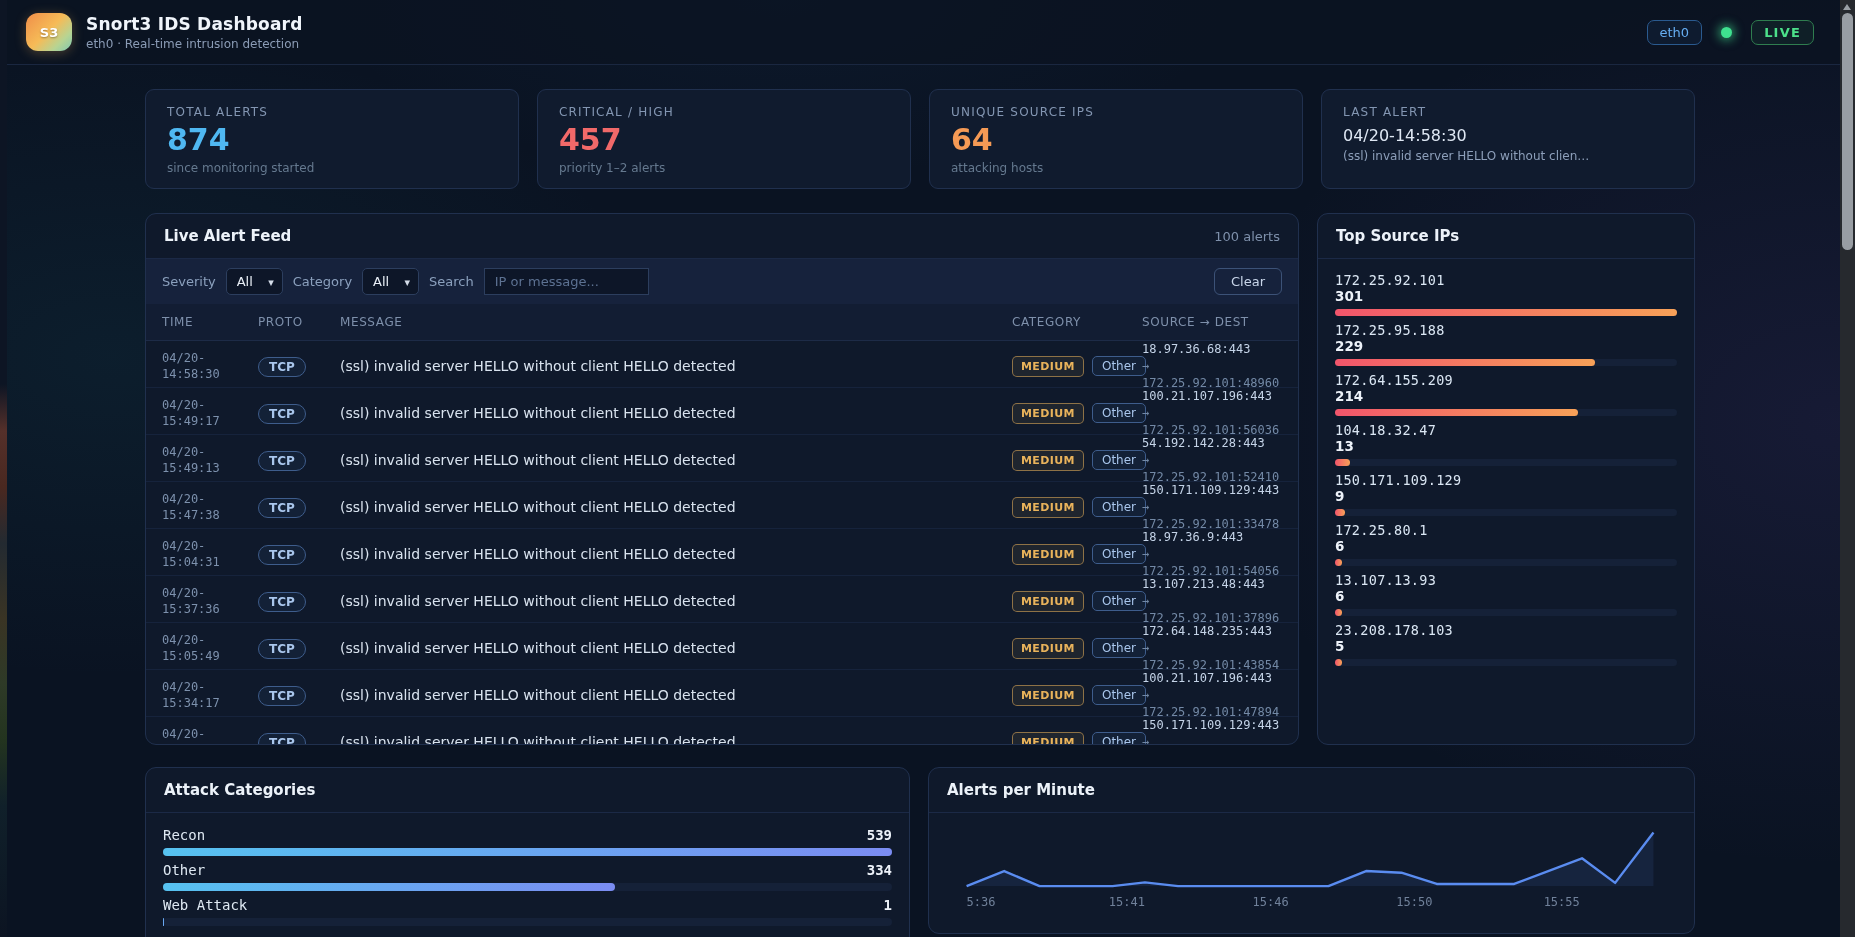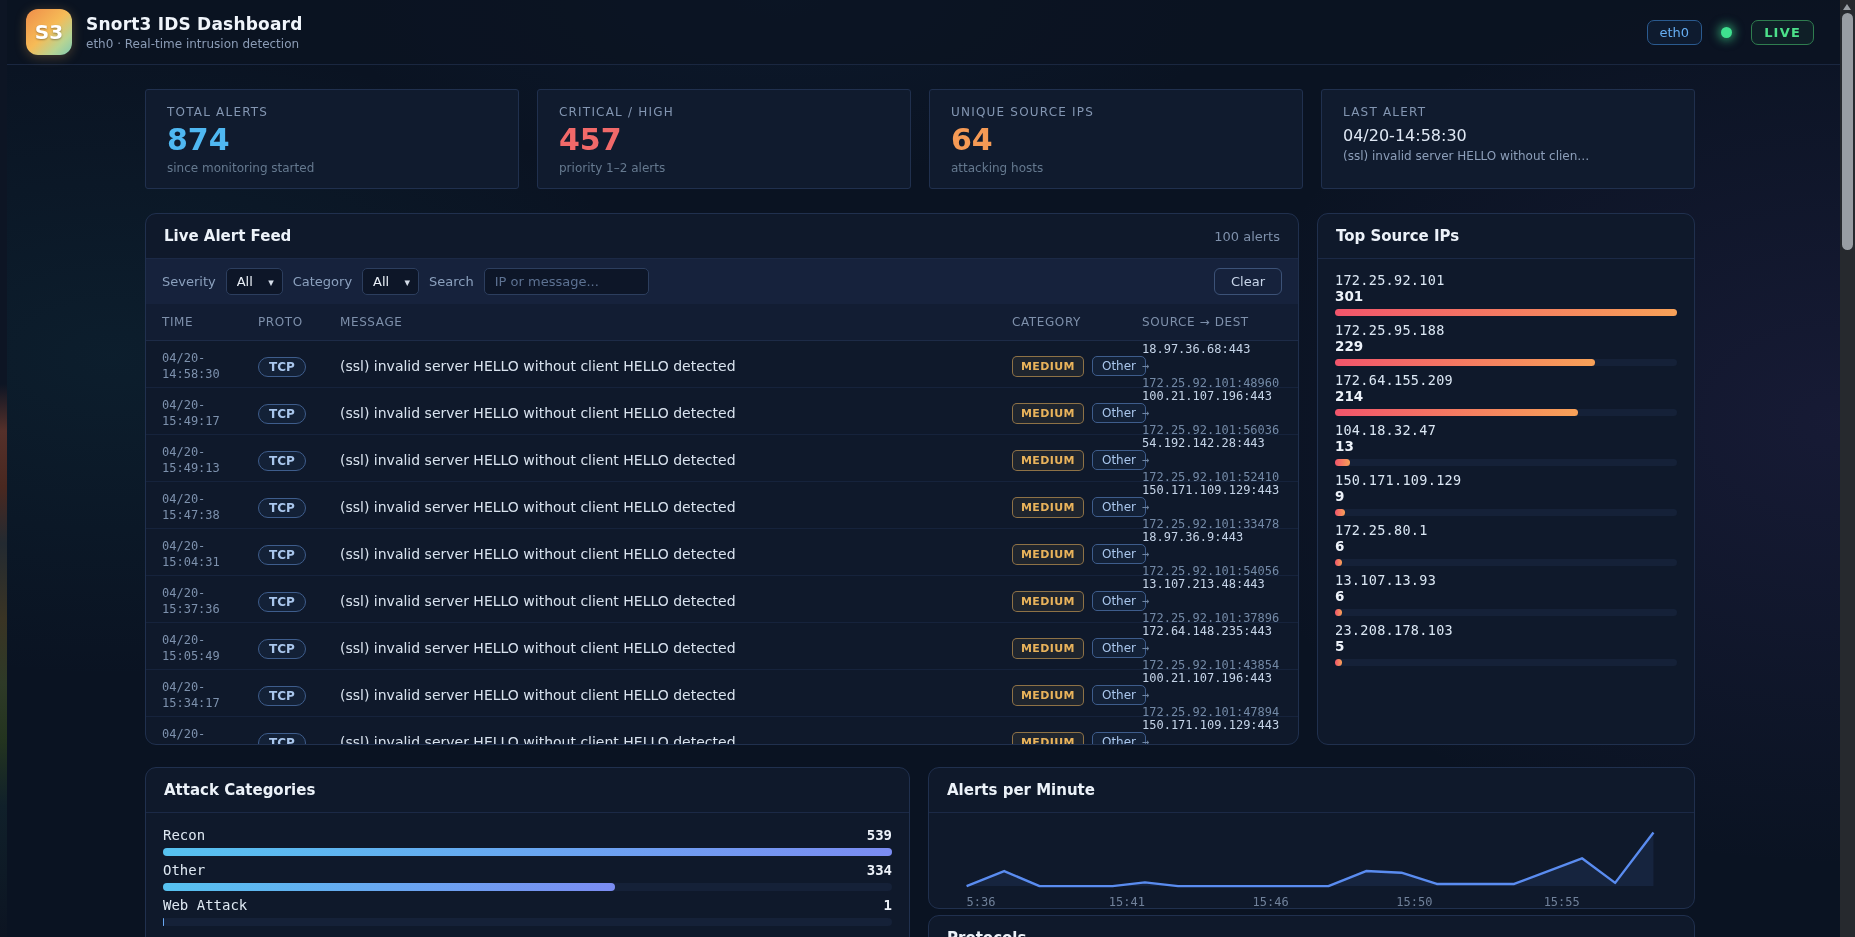--- a/index.html
+++ b/index.html
@@ -17,42 +17,42 @@
 
   
   .left-strip { position:absolute; left:0; top:0; bottom:0; width:7px; z-index:5;
     background:linear-gradient(180deg,#0d1524 0%,#0d1524 41%,#55302a 46%,#4a2820 52%,#232a31 58%,#3a3424 66%,#2e3a27 73%,#23341f 79%,#10202a 86%,#0c1422 100%); }
 
   .page { position:absolute; left:0; right:15px; top:0; bottom:0; overflow:hidden; }
 
   
   header { height:65px; display:flex; align-items:center; padding:0 26px;
     background:rgba(11,19,33,0.72); border-bottom:1px solid #1a2740; }
-  .logo { width:46px; height:46px; border-radius:12px; flex:none;
+  .logo { width:46px; height:38px; border-radius:12px; flex:none;
     display:flex; align-items:center; justify-content:center;
-    font-weight:bold; font-size:20px; color:#fff; text-shadow:0 1px 2px rgba(0,0,0,.35);
+    font-weight:bold; font-size:13px; color:#fff; text-shadow:0 1px 2px rgba(0,0,0,.35);
     background:linear-gradient(135deg,#ef8d49 0%,#f6bb57 48%,#b8d492 76%,#7fc9b2 100%);
     box-shadow:0 2px 12px rgba(246,180,87,0.28); }
   .titles { margin-left:14px; }
   .app-title { font-size:17px; font-weight:bold; color:#f0f5fb; letter-spacing:.2px; }
   .app-subtitle { font-size:12px; color:#8b9cb6; margin-top:3px; }
   .header-right { margin-left:auto; display:flex; align-items:center; gap:19px; }
   .badge-eth { font-size:13px; color:#66aef2; border:1px solid #2a5a8f; padding:4px 12px;
     border-radius:7px; background:rgba(42,90,150,0.12); }
   .live-dot { width:11px; height:11px; border-radius:50%; background:#3fe08f;
     box-shadow:0 0 10px 3px rgba(63,224,143,0.55); }
   .badge-live { font-size:13px; font-weight:bold; letter-spacing:1.2px; color:#4ce08a;
     border:1px solid #2f7d4f; padding:4px 12px; border-radius:7px; background:rgba(47,125,79,0.12);text-align:right; }
 
   .content { width:1550px; margin:24px auto 0; }
 
   
   .stats-row { display:flex; gap:18px; margin-bottom:24px; }
   .stat-card { flex:1; height:100px; background:#101b2e; border:1px solid #20304e;
-    border-radius:3px; padding:15px 21px; overflow:hidden; }
+    border-radius:9px; padding:15px 21px; overflow:hidden; }
   .stat-label { font-size:12px; color:#8396b2; letter-spacing:1.2px; }
   .stat-value { font-size:30px; font-weight:bold; margin-top:5px; line-height:1.05; }
   .stat-sub { font-size:12px; color:#65798f; margin-top:5px; white-space:nowrap; overflow:hidden; }
   .stat-text .stat-value { font-size:16px; font-weight:normal; margin-top:9px; }
   .stat-text .stat-sub { color:#8d9fba; margin-top:4px; }
 
   
   .panel { background:#0f192b; border:1px solid #20304e; border-radius:11px; overflow:hidden; }
   .panel-head { display:flex; align-items:center; justify-content:space-between;
     padding:13px 18px; border-bottom:1px solid #1b2946; }
@@ -65,21 +65,21 @@
 
   
   .filter-bar { display:flex; align-items:center; gap:10px; background:#16223c; padding:9px 16px; }
   .flt-label { font-size:13px; color:#8ba0bd; }
   .select-wrap { position:relative; }
   select { appearance:none; -webkit-appearance:none; background:#0d1628; border:1px solid #2c3e5e;
     color:#e9eff7; font-size:13px; padding:5px 28px 5px 10px; border-radius:5px; font-family:inherit; }
   .chev { position:absolute; right:9px; top:50%; transform:translateY(-50%);
     font-size:11px; color:#d4dde9; pointer-events:none; }
   .search-input { background:#0d1628; border:1px solid #2c3e5e; color:#e9eff7; font-size:13px;
-    padding:5px 10px; border-radius:5px; width:165px; font-family:inherit; }
+    padding:5px 10px; border-radius:0; width:165px; font-family:inherit; }
   .search-input::placeholder { color:#5d7292; }
   .clear-btn { margin-left:auto; background:transparent; border:1px solid #3c5277; color:#c9d6ea;
     font-size:13px; padding:5px 16px; border-radius:6px; font-family:inherit; cursor:pointer; }
 
   
   .t-head { display:grid; grid-template-columns:96px 82px 1fr 130px 140px; align-items:center;
     padding:11px 16px; background:#121d33; border-bottom:1px solid #1d2b47;
     font-size:12px; color:#7e90ab; letter-spacing:.6px; }
   .t-row { display:grid; grid-template-columns:96px 82px 1fr 130px 140px; align-items:center;
     padding:0 16px; height:47px; border-bottom:1px solid #16233c; }
@@ -106,21 +106,21 @@
     color:#dbe7f4; letter-spacing:.3px; }
   .ip-count { font-size:13.5px; font-weight:bold; color:#edf2f9; }
   .ip-track { height:7px; background:#152138; border-radius:4px; }
   .ip-fill { height:7px; border-radius:4px; min-width:7px;
     background:linear-gradient(90deg,var(--ip-bar-from),var(--ip-bar-to)); }
 
   
   .bottom-row { display:flex; gap:18px; }
   .cat-panel { width:765px; height:200px; }
   .right-col { display:flex; flex-direction:column; gap:6px; width:767px; }
-  .chart-panel { height:142px; }
+  .chart-panel { height:167px; }
   .protocols-panel { height:60px; }
 
   .cat-list { padding:14px 17px; }
   .cat-item { margin-bottom:6px; }
   .cat-row { display:flex; justify-content:space-between; align-items:center; margin-bottom:5px; }
   .cat-label { font-family:"DejaVu Sans Mono","Liberation Mono",monospace; font-size:14px; color:#dfe9f3; }
   .cat-count { font-family:"DejaVu Sans Mono","Liberation Mono",monospace; font-size:14px;
     font-weight:bold; color:#edf2f9; }
   .cat-track { height:8px; background:#152138; border-radius:4px; }
   .cat-fill { height:8px; border-radius:4px;

